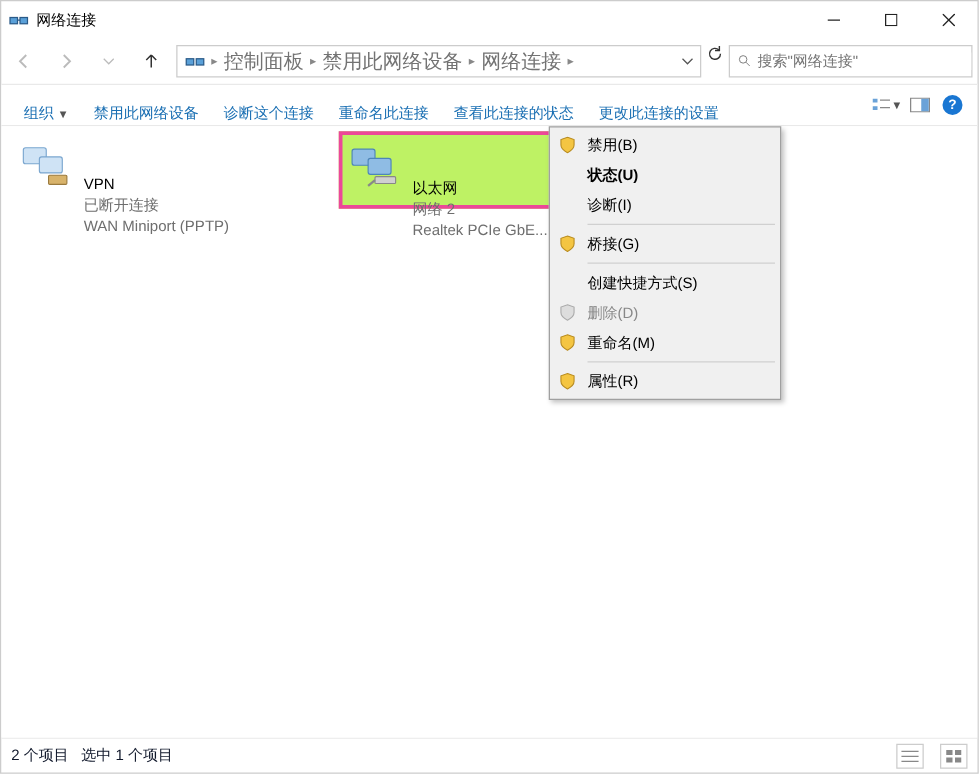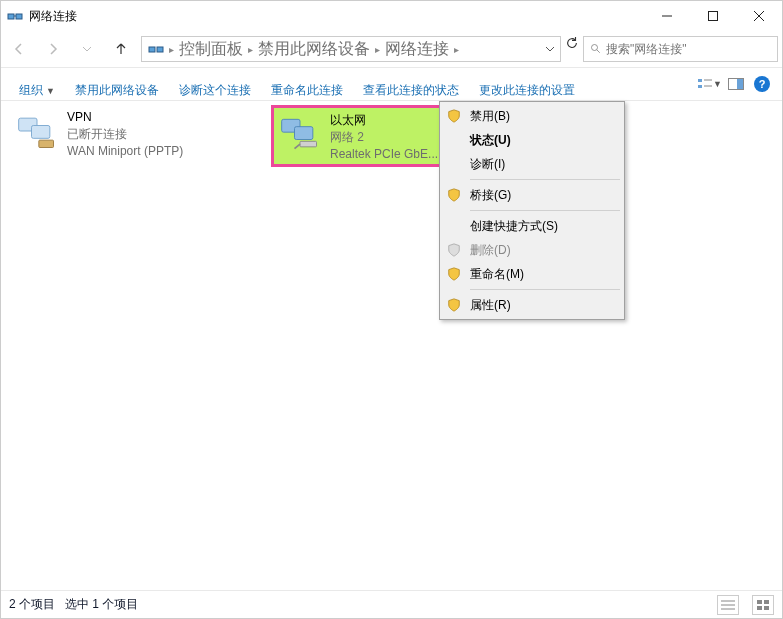--- a/index.html
+++ b/index.html
@@ -25,21 +25,21 @@
 .toolbar { height: 34px; border-top: 1px solid #e9e9e9; border-bottom: 1px solid #e9e9e9; display: flex; align-items: center; padding: 0 8px; gap: 0; background: #fff; }
 .toolbar .tbtn { font-size: 12px; color: #1a6fb3; padding: 6px 10px; display: flex; align-items: center; gap: 3px; margin-top: 13px; }
 .toolbar .tbtn.org-label { color: #1a6fb3; }
 .toolbar .spacer { flex: 1; }
 .toolbar .viewicon { width: 24px; height: 24px; display: flex; align-items: center; justify-content: center; margin-left: 2px; }
 .help-circle { width: 16px; height: 16px; border-radius: 50%; background: #1976d2; color: #fff; font-size: 11px; display: flex; align-items: center; justify-content: center; font-weight: bold; }
 
 .content { flex: 1; position: relative; background: #fff; display: flex; align-items: flex-start; padding: 4px 10px; gap: 20px; }
 .conn-tile { display: flex; align-items: flex-start; padding: 4px; gap: 8px; height: 62px; }
 .conn-tile.selected { background: #bef264; border: 3px solid #ec4899; }
-.conn-tile .texts { font-size: 12px; line-height: 1.4; }
+.conn-tile .texts { font-size: 12px; line-height: 1.4; margin-top: 30px; }
 .conn-tile .texts .name { color: #000; }
 .conn-tile .texts .line2, .conn-tile .texts .line3 { color: #6e6e6e; }
 
 .ctxmenu { position: absolute; left: 438px; top: 0px; width: 186px; background: #f0f0f0; border: 1px solid #a0a0a0; box-shadow: 2px 2px 4px rgba(0,0,0,0.25); padding: 2px; }
 .ctxmenu .mi { display: flex; align-items: center; height: 24px; font-size: 12px; padding-left: 4px; gap: 8px; }
 .ctxmenu .mi.disabled { color: #888; }
 .ctxmenu .mi .micon { width: 16px; height: 16px; display: flex; align-items: center; justify-content: center; }
 .ctxmenu .msep { height: 1px; background: #d0d0d0; margin: 3px 2px 3px 28px; }
 .ctxmenu .mi .milabel.bold { font-weight: bold; }
 

